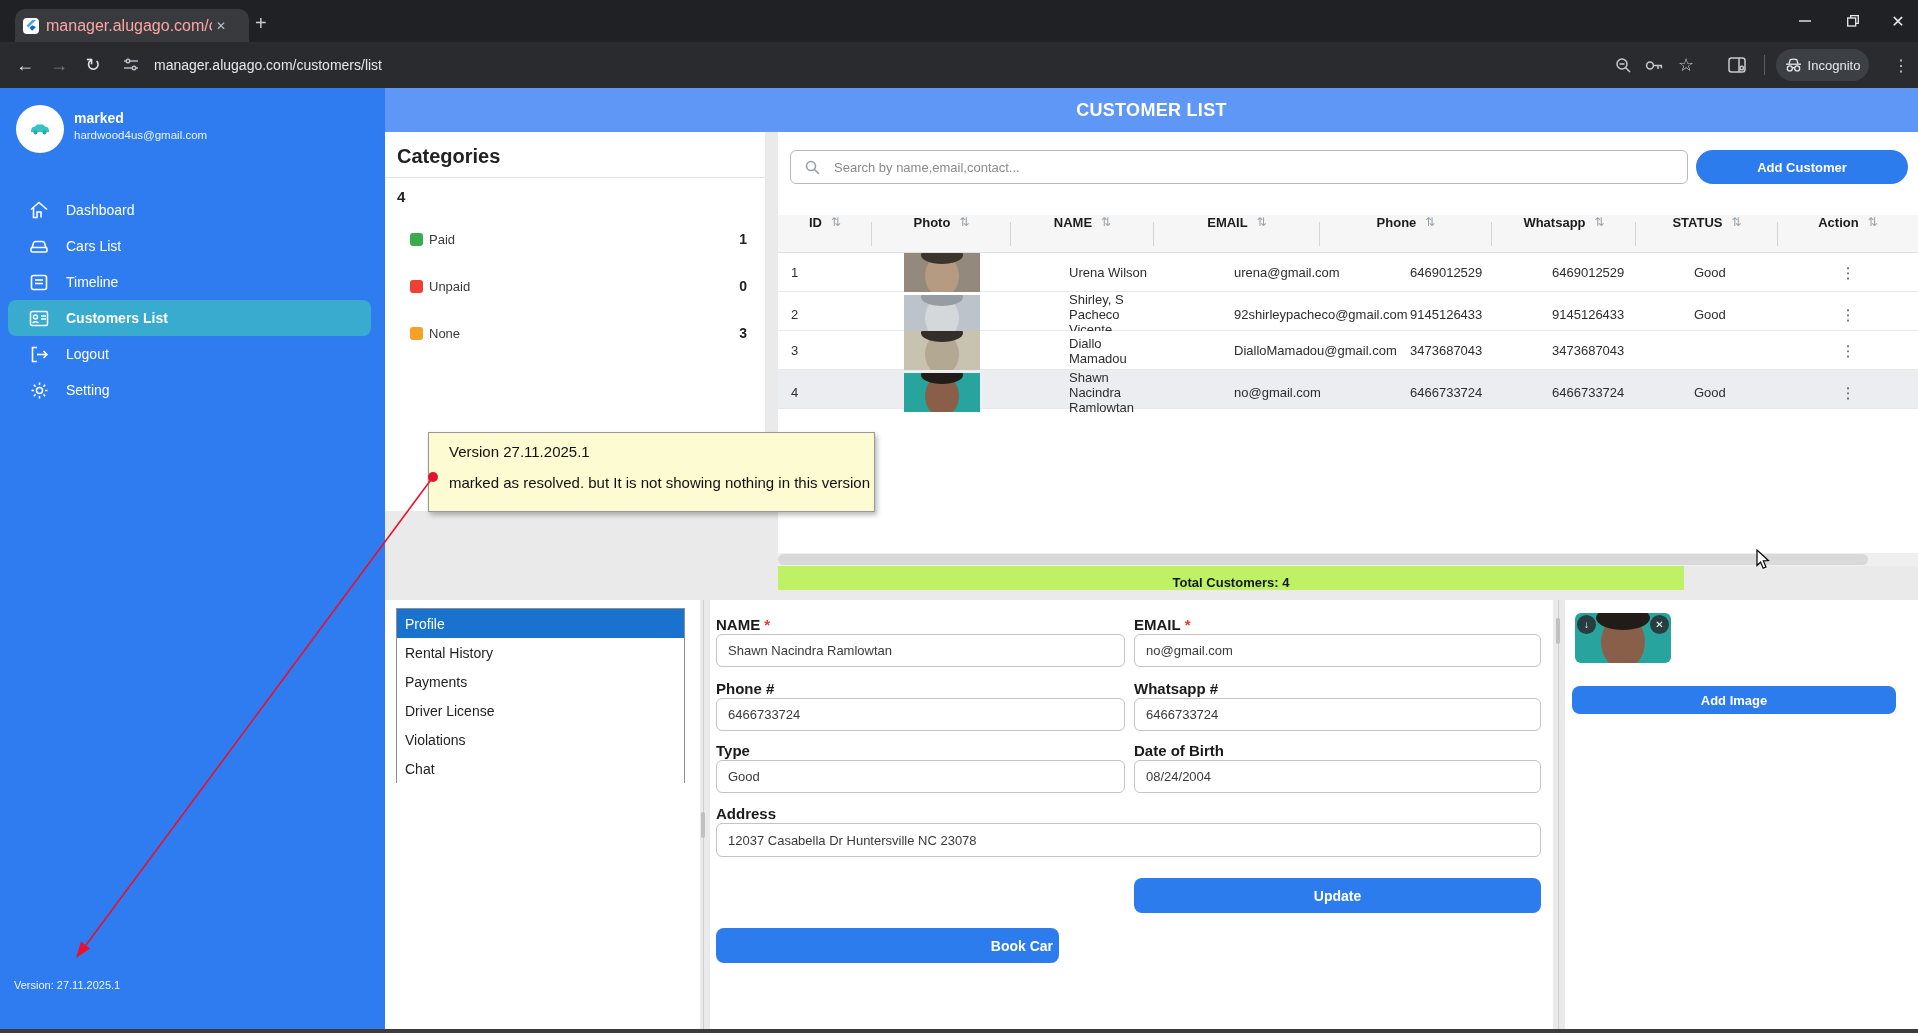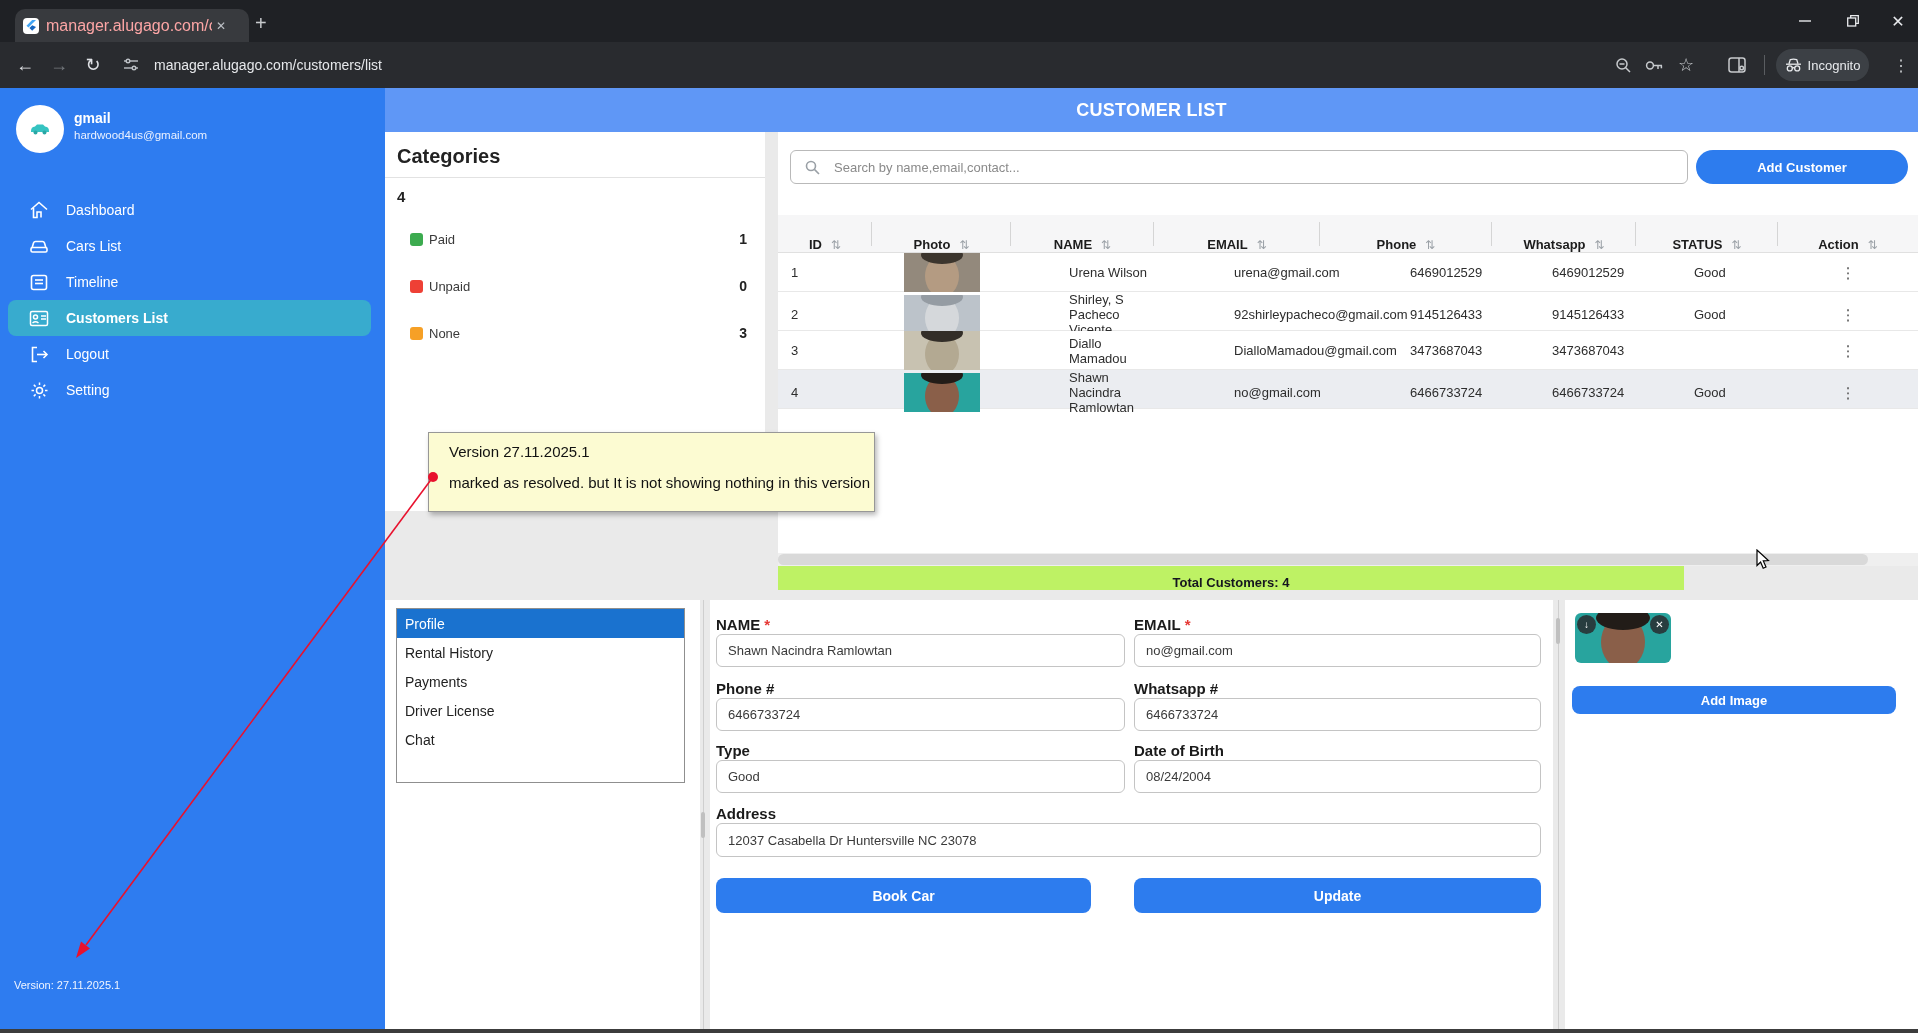--- a/index.html
+++ b/index.html
@@ -47,21 +47,21 @@
   .cat-sw{position:absolute;left:25px;top:3px;width:13px;height:13px;border-radius:3px;}
   .cat-lab{position:absolute;left:44px;top:2px;font-size:13px;color:#3a3a3a;}
   .cat-count{position:absolute;right:18px;top:1px;font-size:14px;font-weight:bold;color:#222;}
 
   
   .searchbox{position:absolute;left:12px;top:18px;width:898px;height:34px;border:1px solid #b9b9b9;border-radius:6px;background:#fff;display:flex;align-items:center;padding-left:14px;gap:12px;}
   .searchbox input{border:none;outline:none;font-size:13px;color:#333;width:800px;background:transparent;}
   .searchbox input::placeholder{color:#8a8a8a;}
   .addbtn{position:absolute;left:918px;top:18px;width:212px;height:34px;background:#2d7cee;border:none;border-radius:17px;color:#fff;font-weight:bold;font-size:13px;}
   .thead{position:absolute;left:0;top:83px;width:1140px;height:38px;background:#f6f6f7;display:grid;grid-template-columns:94px 139px 143px 166px 172px 144px 142px 140px;border-bottom:1px solid #e0e0e0;}
-  .th{position:relative;display:flex;align-items:flex-end;justify-content:center;gap:9px;font-size:13px;font-weight:bold;color:#1c1c1c;}
+  .th{position:relative;display:flex;align-items:flex-start;justify-content:center;gap:9px;font-size:13px;font-weight:bold;color:#1c1c1c;}
   .th .sort{color:#9aa0a6;font-size:12px;font-weight:normal;}
   .th .colsep{position:absolute;right:0;top:7px;width:1px;height:24px;background:#d5d5d5;}
   .trow{position:absolute;left:0;width:1140px;height:39px;display:grid;grid-template-columns:94px 139px 143px 166px 172px 144px 142px 140px;align-items:center;border-bottom:1px solid #e8e8e8;font-size:13px;color:#2d2d2d;background:#fff;}
   .trow.sel{background:#ebedf1;}
   .td-id{padding-left:13px;}
   .td-name{padding-left:58px;}
   .td-email{padding-left:80px;}
   .td-phone{padding-left:90px;}
   .td-wa{padding-left:60px;}
   .td-status{padding-left:58px;}
@@ -187,21 +187,21 @@
   <div class="tb-ic abs" style="left:1886px;top:50px;color:#c7cacd;font-size:16px;">⋮</div>
 
   <div class="sidebar">
     <div class="avatar">
       <svg width="22" height="14" viewBox="0 0 22 14">
           <path d="M2 9 Q2 5 6 4.6 L8 2.4 H14 L16 4.6 Q20 5 20 9 L20 10 H2 Z" fill="#35c3c1"></path>
           <circle cx="6.5" cy="10.6" r="2" fill="#2aa6a4"></circle>
           <circle cx="15.5" cy="10.6" r="2" fill="#2aa6a4"></circle>
         </svg>
     </div>
-    <div class="uname">gmail</div>
+    <div class="uname">marked</div>
     <div class="uemail">hardwood4us@gmail.com</div>
 
     <div class="nav">
       <div class="navitem">
         <span class="ic">
             <svg width="20" height="18" viewBox="0 0 20 18" fill="none" stroke="#fff" stroke-width="1.6">
               <path d="M2 8.5 L10 1.5 L18 8.5"></path>
               <path d="M4.5 7 V16.5 H8 V11 H12 V16.5"></path>
             </svg>
           </span>
@@ -395,20 +395,21 @@
   <div class="totalbar">
       <span>Total Customers: 4</span>
     </div>
 
   <div class="card" style="left:385px;top:600px;width:315px;height:429px;">
     <div class="menubox">
       <div class="mitem active">Profile</div>
       <div class="mitem">Rental History</div>
       <div class="mitem">Payments</div>
       <div class="mitem">Driver License</div>
+      <div class="mitem">Violations</div>
       <div class="mitem">Chat</div>
     </div>
   </div>
 
   <div class="card" style="left:710px;top:600px;width:843px;height:429px;"></div>
 
   <div class="flabel" style="left:716px;top:616px;"><span>NAME</span><span class="req">*</span></div>
   <input class="finput" style="left: 716px; top: 634px; width: 409px;" value="Shawn Nacindra Ramlowtan">
   <div class="flabel" style="left:1134px;top:616px;"><span>EMAIL</span><span class="req">*</span></div>
   <input class="finput" style="left: 1134px; top: 634px; width: 407px;" value="no@gmail.com">
@@ -419,21 +420,21 @@
   <input class="finput" style="left: 1134px; top: 698px; width: 407px;" value="6466733724">
 
   <div class="flabel" style="left:716px;top:742px;">Type</div>
   <input class="finput" style="left: 716px; top: 760px; width: 409px;" value="Good">
   <div class="flabel" style="left:1134px;top:742px;">Date of Birth</div>
   <input class="finput" style="left: 1134px; top: 760px; width: 407px;" value="08/24/2004">
 
   <div class="flabel" style="left:716px;top:805px;">Address</div>
   <input class="finput" style="left: 716px; top: 823px; width: 825px; height: 34px;" value="12037 Casabella Dr Huntersville NC 23078">
 
-  <button class="bigbtn" style="left:716px;top:878px;width:375px;">Book Car</button>
+  <button class="bigbtn" style="left:716px;top:928px;width:343px;text-align:right;">Book Car</button>
   <button class="bigbtn" style="left:1134px;top:878px;width:407px;">Update</button>
 
   <div class="card" style="left:1565px;top:600px;width:353px;height:429px;">
     <div class="dphoto">
       <div class="face face4"></div>
       <div class="pbtn" style="left:2px;top:2px;">↓</div>
       <div class="pbtn" style="right:2px;top:2px;">✕</div>
     </div>
     <button class="addimg">Add Image</button>
   </div>

